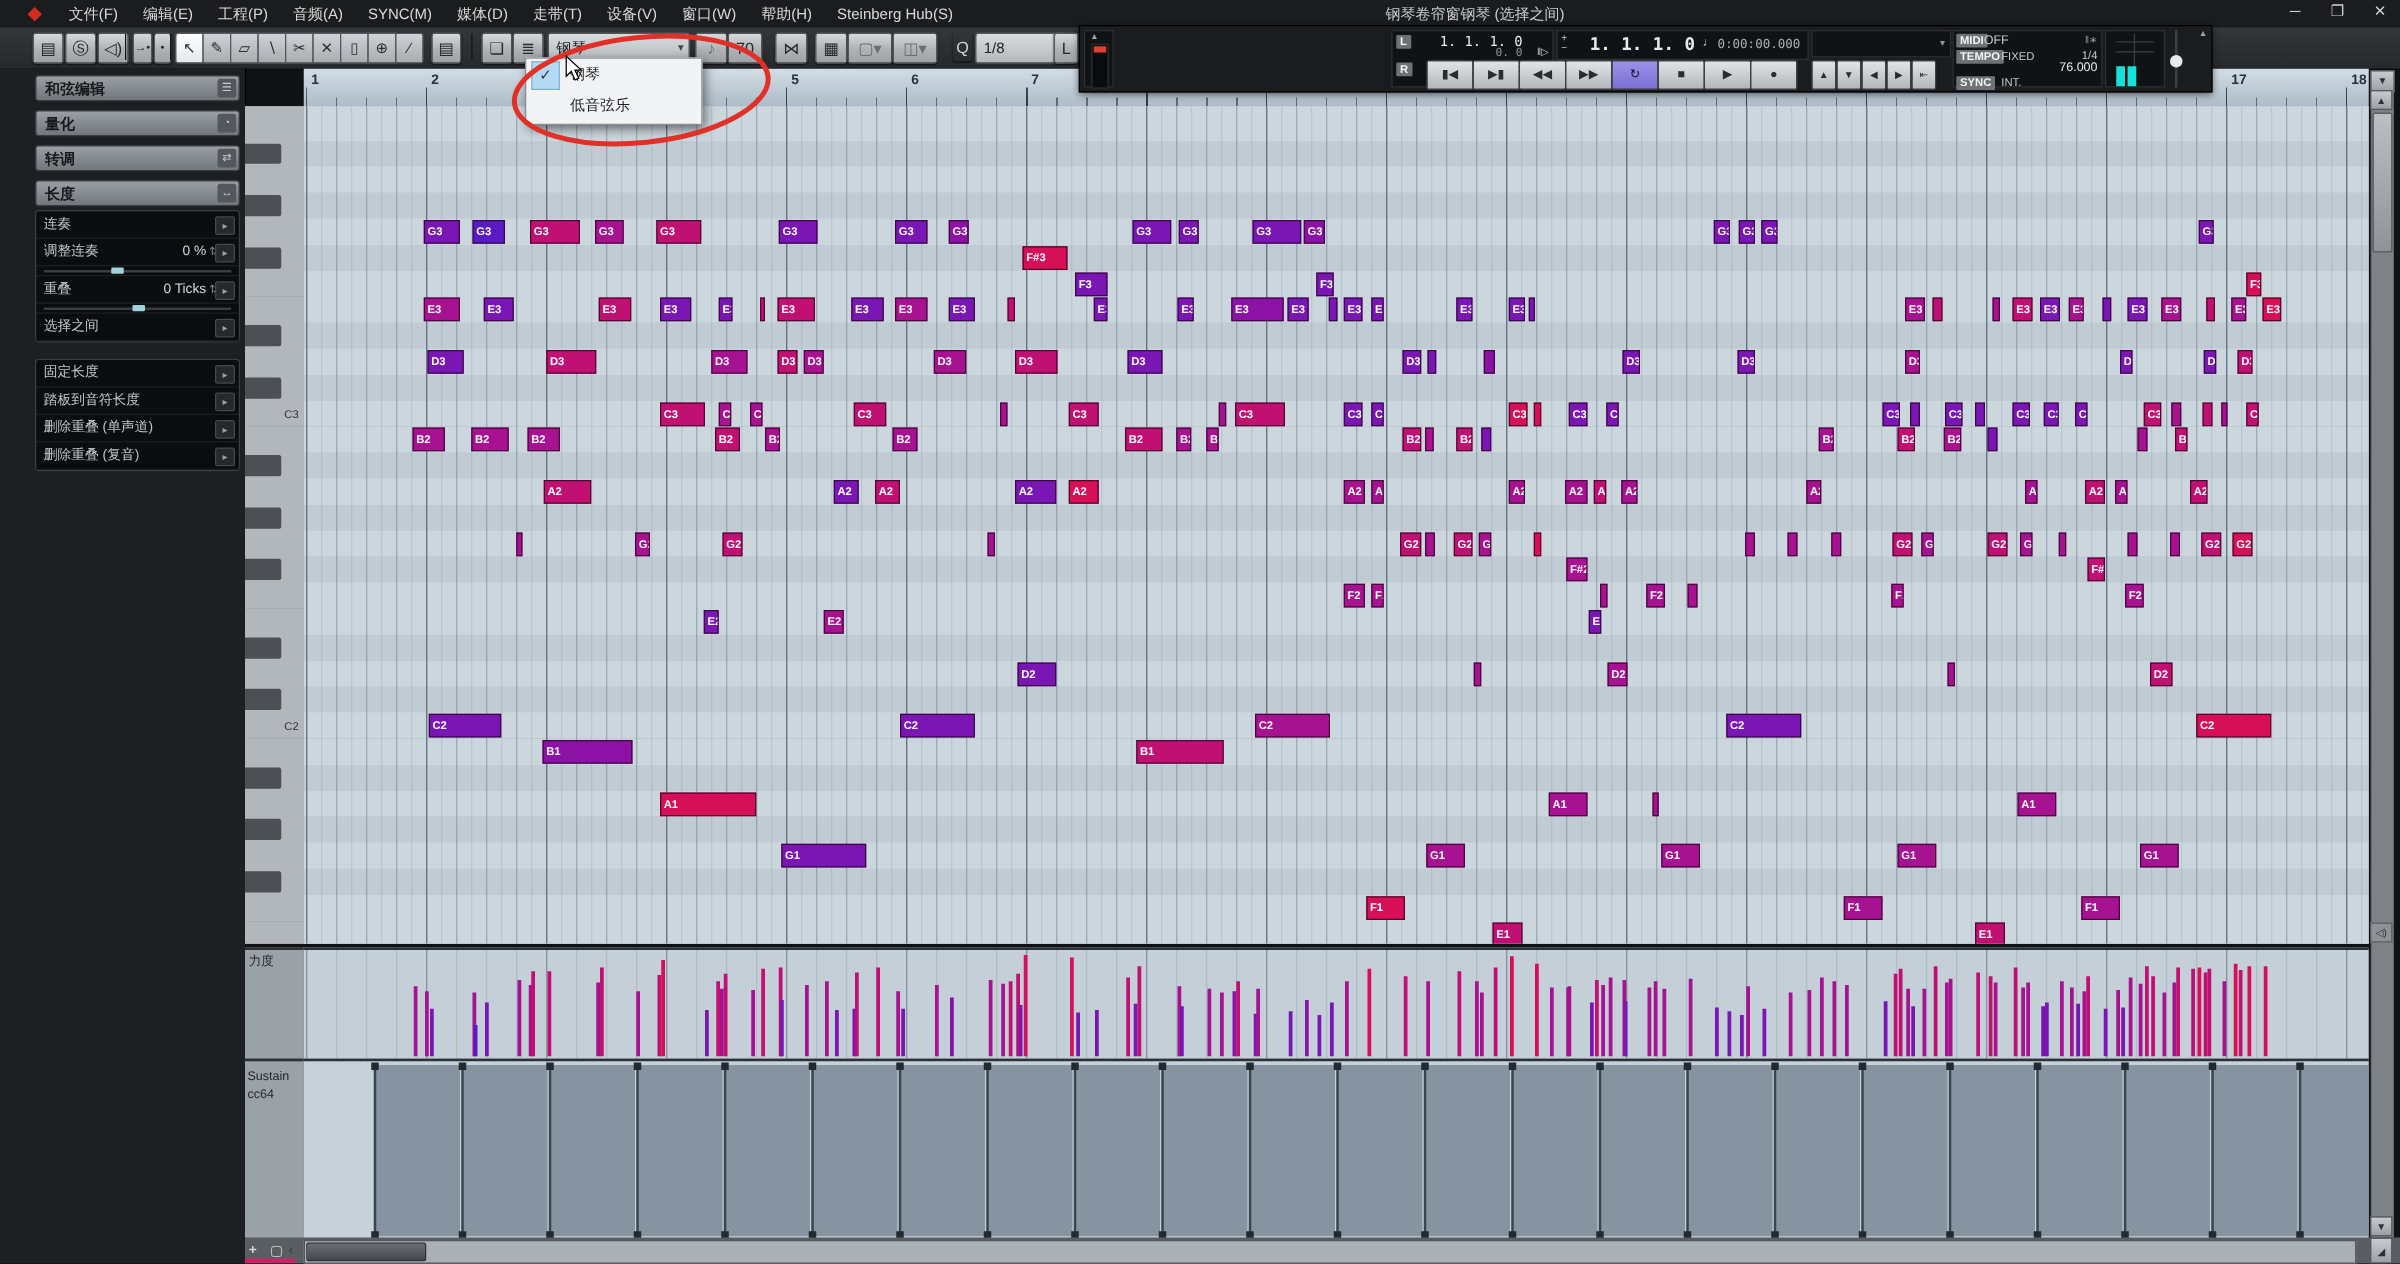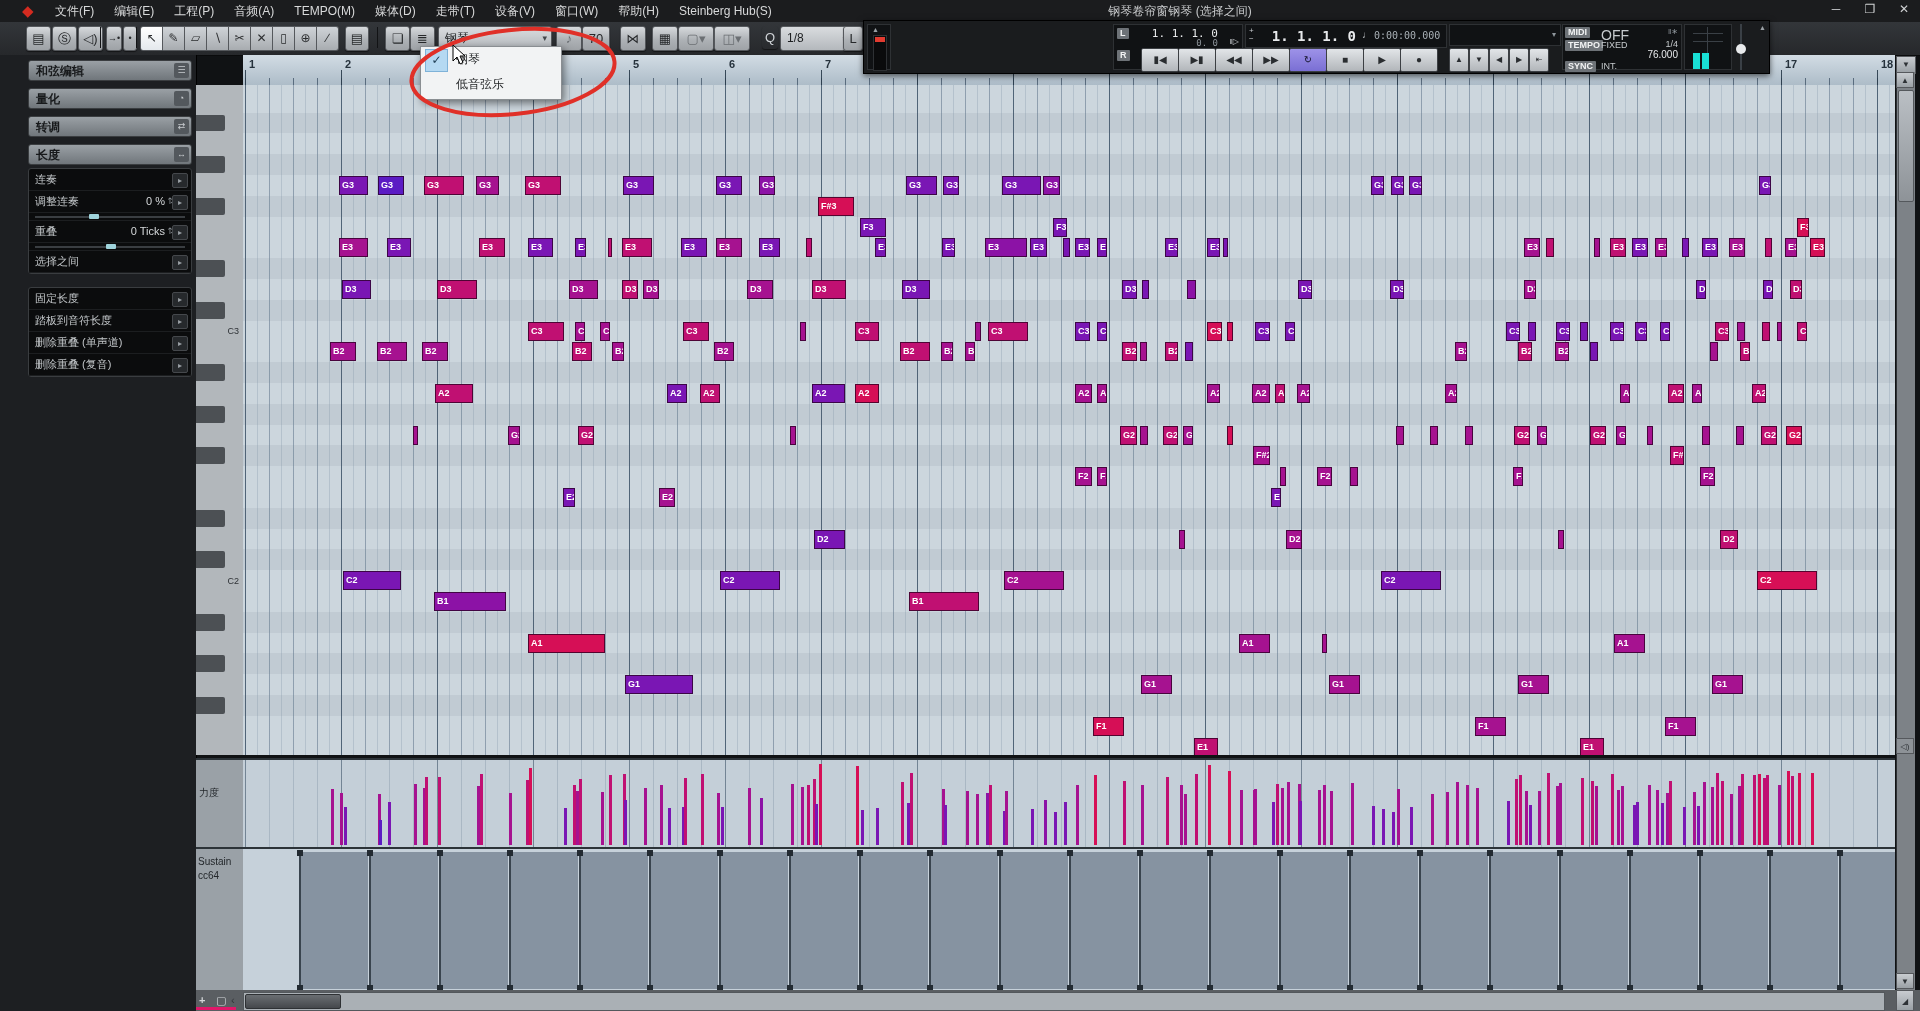--- a/index.html
+++ b/index.html
@@ -68,21 +68,21 @@
   .grow{position:absolute;left:0;width:100%;}
   .note{position:absolute;height:19px;box-sizing:border-box;border:1px solid rgba(40,0,34,.75);
         color:#fff;font-size:9px;font-weight:bold;line-height:17px;padding-left:2px;overflow:hidden;white-space:nowrap;}
   
   #vel-lane{left:243px;top:758px;width:1652px;height:87px;background:#c4cfd8;border-top:2px solid #2c3338;overflow:hidden;}
   #vel-lane .vl{position:absolute;left:0;top:0;width:100%;height:100%;background-position:2px 0;
      background-image:repeating-linear-gradient(90deg,rgba(70,90,110,.55) 0 1px,transparent 1px 96px),
        repeating-linear-gradient(90deg,rgba(120,140,158,.35) 0 1px,transparent 1px 24px);}
   .vbar{position:absolute;width:3px;}
   #vel-label-strip{left:196px;top:758px;width:47px;height:87px;background:#9aa1a7;border-top:2px solid #2c3338;border-right:1px solid #434a50;}
-  #vel-label{left:199px;top:762px;font-size:10px;color:#23272b;margin-top:24px;}
+  #vel-label{left:199px;top:762px;font-size:10px;color:#23272b;}
   
   #sus-lane{left:243px;top:847px;width:1652px;height:143px;background:#c6d1da;border-top:2px solid #2c3338;overflow:hidden;}
   .sus-block{position:absolute;top:3px;height:137px;background:rgba(115,130,145,.78);}
   .sus-sep{position:absolute;top:3px;width:2px;height:137px;background:#39444e;}
   .sus-handle{position:absolute;width:6px;height:6px;background:#222a31;}
   #sus-label-strip{left:196px;top:847px;width:47px;height:143px;background:#9aa1a7;border-top:2px solid #2c3338;border-right:1px solid #434a50;}
   .sus-label{left:198px;font-size:10px;color:#23272b;}
   
   #bottombar{left:196px;top:990px;width:1724px;height:21px;background:#5a5e62;}
   #hscroll-track{left:243px;top:992px;width:1640px;height:17px;background:#aab0b5;border:1px solid #53585c;}
@@ -117,21 +117,21 @@
 
 <div id="app">
 
   <div id="titlebar" class="abs">
     <div id="logo" class="abs">◆</div>
     <div id="menus" class="abs">
         <div class="menu-item">文件(F)</div>
         <div class="menu-item">编辑(E)</div>
         <div class="menu-item">工程(P)</div>
         <div class="menu-item">音频(A)</div>
-        <div class="menu-item">TEMPO(M)</div>
+        <div class="menu-item">SYNC(M)</div>
         <div class="menu-item">媒体(D)</div>
         <div class="menu-item">走带(T)</div>
         <div class="menu-item">设备(V)</div>
         <div class="menu-item">窗口(W)</div>
         <div class="menu-item">帮助(H)</div>
         <div class="menu-item">Steinberg Hub(S)</div>
       </div>
     <div id="win-title" class="abs">钢琴卷帘窗钢琴 (选择之间)</div>
     <div id="win-buttons" class="abs">
         <div class="winbtn">─</div>
@@ -836,21 +836,21 @@
     <div id="tp-arrows">
         <div class="tp-btn" style="left: 585px; width: 18px; font-size: 8px;">▲</div>
         <div class="tp-btn" style="left: 605px; width: 18px; font-size: 8px;">▼</div>
         <div class="tp-btn" style="left: 625px; width: 18px; font-size: 8px;">◀</div>
         <div class="tp-btn" style="left: 645px; width: 18px; font-size: 8px;">▶</div>
         <div class="tp-btn" style="left: 665px; width: 18px; font-size: 8px;">⇤</div>
       </div>
 
     <div class="tp-sec" style="left:698px;width:118px">
       <div class="badge" style="left:2px;top:2px">MIDI</div>
-      <div class="tp-small" style="left:38px;top:2px;font-size:14px">OFF</div>
+      <div class="tp-small" style="left:24px;top:2px;font-size:10px">OFF</div>
       <div class="tp-small" style="right:3px;top:2px;font-size:8px;color:#8e959b">‖∗</div>
       <div class="badge" style="left:2px;top:15px">TEMPO</div>
       <div class="tp-small" style="left:38px;top:15px;font-size:9px">FIXED</div>
       <div class="tp-small" style="right:3px;top:14px;font-size:9px">1/4</div>
       <div class="tp-small" style="right:3px;top:24px;font-size:10px;color:#e8eaec">76.000</div>
       <div class="badge" style="left:2px;top:36px">SYNC</div>
       <div class="tp-small" style="left:38px;top:36px;font-size:9px">INT.</div>
     </div>
 
     <div class="tp-sec" style="left:820px;width:46px">

